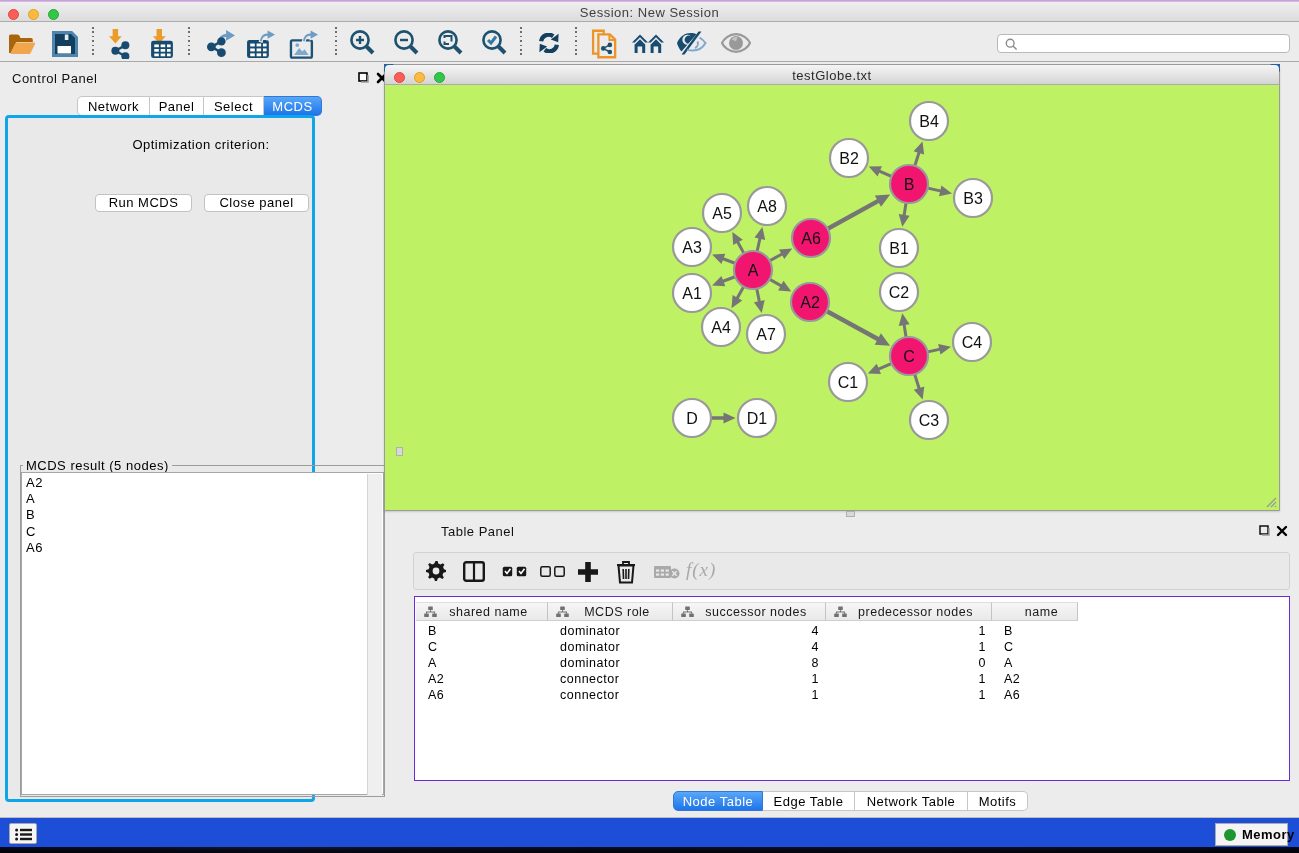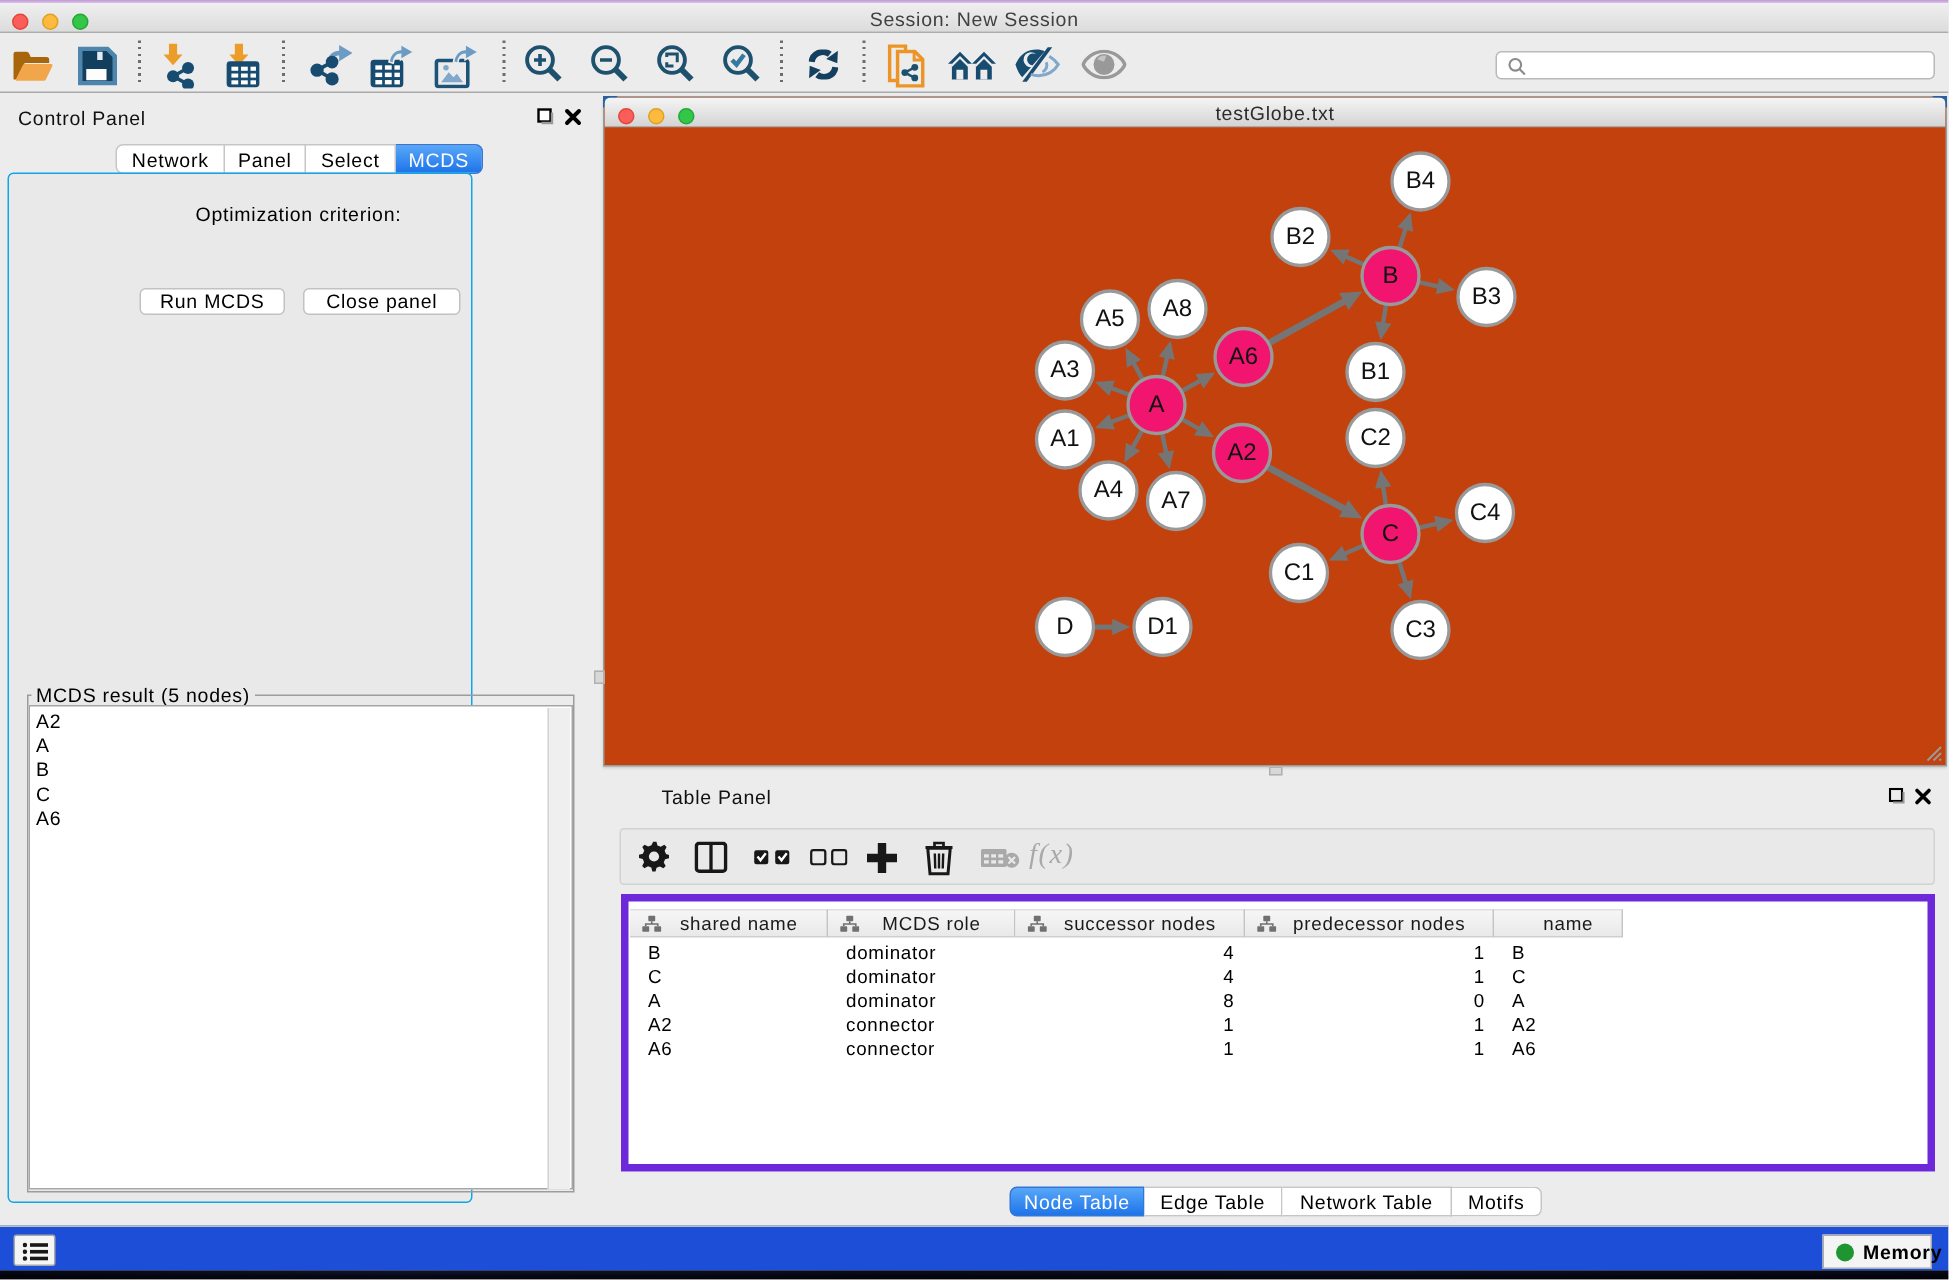--- a/index.html
+++ b/index.html
@@ -16,45 +16,45 @@
 .sep{position:absolute;top:4px;height:31px;width:1.5px;background:repeating-linear-gradient(#6d6d6d 0 1.6px,rgba(0,0,0,0) 1.6px 4.4px);}
 .tbi{position:absolute;top:0;}
 #search{position:absolute;left:997px;top:11px;width:293px;height:19px;background:#fff;border:1px solid #B9B9B9;border-radius:4px;}
 
 #cp-title{position:absolute;left:12px;top:71px;font-size:13px;color:#111;}
 #cp-tabs{position:absolute;top:96px;height:20px;}
 .tab{position:absolute;top:0;height:20px;background:#fff;border:1px solid #C6C6C6;border-left:none;color:#000;text-align:center;font-size:13px;line-height:19px;}
 .tab.first{border-left:1px solid #C6C6C6;border-radius:5px 0 0 5px;}
 .tab.last{border-radius:0 5px 5px 0;}
 .tab.sel{background:linear-gradient(#58A7F8,#1E74E9);color:#fff;border-color:#3277D6;}
-#cp-body{position:absolute;left:5px;top:115px;width:310px;height:687px;background:#E9E9E9;border:1px solid #0ea5e9;border-radius:4px;}
+#cp-body{position:absolute;left:5px;top:115px;width:310px;height:687px;background:#E9E9E9;border:3px solid #0ea5e9;border-radius:4px;}
 #opt-label{position:absolute;left:0;width:386px;top:19px;text-align:center;font-size:13px;color:#000;}
 #dropdown{position:absolute;left:37px;top:44px;width:312px;height:19px;background:#fff;border:1px solid #B4B4B4;border-radius:4px;}
 #dropdown .txt{position:absolute;left:12px;top:1px;font-size:13px;color:#000;}
 #dropdown .spin{position:absolute;right:-1px;top:-1px;width:17px;height:19px;border-radius:0 4px 4px 0;background:linear-gradient(#5EA7F7,#1E6CE8);}
 .btn{position:absolute;height:18px;background:#fff;border:1px solid #C2C2C2;border-radius:4px;text-align:center;font-size:13px;line-height:16px;color:#000;}
 #fieldset{position:absolute;left:12px;top:347px;width:365px;height:332px;}
 #fs-legend{position:absolute;left:3px;top:-7px;background:#E9E9E9;padding:0 3px;font-size:13px;color:#000;}
 #fs-border{position:absolute;left:0;top:0;width:100%;height:100%;border:1px solid #9c9c9c;}
 #fs-list{position:absolute;left:1px;top:7px;width:363px;height:323px;background:#fff;border:1px solid #A6A6A6;}
 #fs-list .item{padding-left:4px;height:16.2px;font-size:13px;color:#000;}
 #fs-scroll{position:absolute;right:1px;top:1px;width:15px;height:321px;background:#EFEFEF;border-left:1px solid #D4D4D4;}
 
-#netwin{position:absolute;left:402px;top:64px;width:896px;height:447px;background:#c2410c;border:1px solid #9B9B9B;border-radius:5px 5px 0 0;box-shadow:0 1px 2px rgba(0,0,0,0.15);}
+#netwin{position:absolute;left:384px;top:64px;width:896px;height:447px;background:#bef264;border:1px solid #9B9B9B;border-radius:5px 5px 0 0;box-shadow:0 1px 2px rgba(0,0,0,0.15);}
 #net-titlebar{position:absolute;left:0;top:0;width:100%;height:20px;background:linear-gradient(#F5F5F5,#D4D4D4);border-bottom:1px solid #ABABAB;border-radius:4px 4px 0 0;}
 #net-titlebar .title{position:absolute;left:0;right:0;top:3px;text-align:center;font-size:13px;color:#2b2b2b;}
 #net-titlebar .r{left:9px;background:#FB5D58;border:1px solid #E2463D;}
 #net-titlebar .y{left:29px;background:#FCBB3F;border:1px solid #DFA023;}
 #net-titlebar .g{left:49px;background:#34C649;border:1px solid #24A834;}
 #graph{position:absolute;left:0;top:21px;}
 #graph text{letter-spacing:normal;}
 
 #tp-title{position:absolute;left:413px;top:524px;font-size:13px;color:#111;margin-left:28px;}
 #tp-toolbar{position:absolute;left:413px;top:552px;width:877px;height:38px;background:#E9E9E9;border:1px solid #D2D2D2;border-radius:3px;}
-#tbl{position:absolute;left:414px;top:596px;width:876px;height:185px;background:#fff;border:5px solid #6d28d9;}
+#tbl{position:absolute;left:414px;top:596px;width:876px;height:185px;background:#fff;border:1px solid #6d28d9;}
 .th{position:absolute;top:5px;height:19px;background:linear-gradient(#F6F6F6,#E9E9E9);border-right:1px solid #C4C4C4;border-top:1px solid #DDD;border-bottom:1px solid #CFCFCF;}
 .th .lbl{position:absolute;left:14px;right:0;top:2px;text-align:center;font-size:12.5px;color:#1a1a1a;}
 .td{position:absolute;height:16px;font-size:12.5px;color:#000;}
 #tabs2{position:absolute;top:791px;height:20px;}
 
 #statusbar{position:absolute;left:0;top:817px;width:1299px;height:30px;background:#1d4ed8;border-top:1px solid #BEBEBE;font-weight:bold;}
 #sb-btn{position:absolute;left:9px;top:5px;width:28px;height:21px;background:#F5F5F5;border:1px solid #A8A8A8;border-radius:2px;}
 #mem-btn{position:absolute;right:11px;top:5px;width:73px;height:23px;background:#F4F4F4;border:1px solid #ABABAB;font-size:13px;color:#000;}
 #mem-btn .dot{position:absolute;left:8px;top:5px;width:12px;height:12px;border-radius:50%;background:#1D9632;}
 #mem-btn .t{position:absolute;left:26px;top:3px;}

